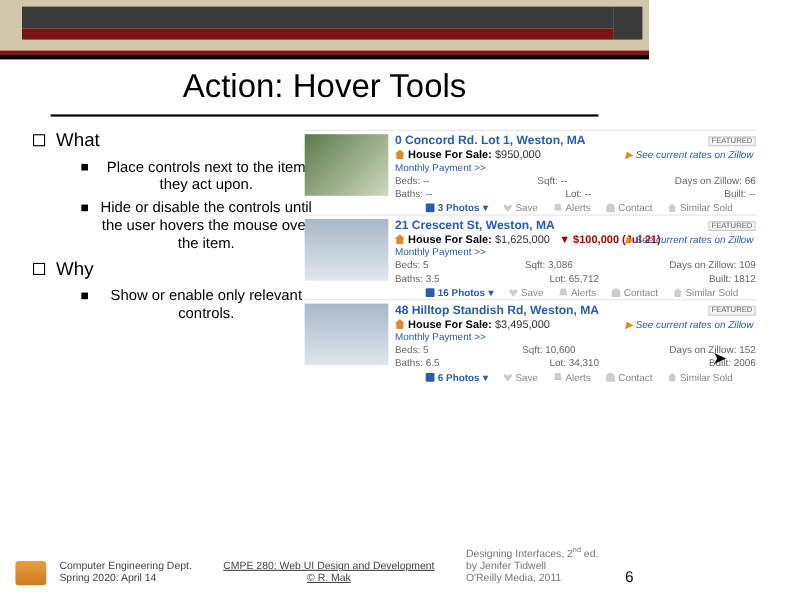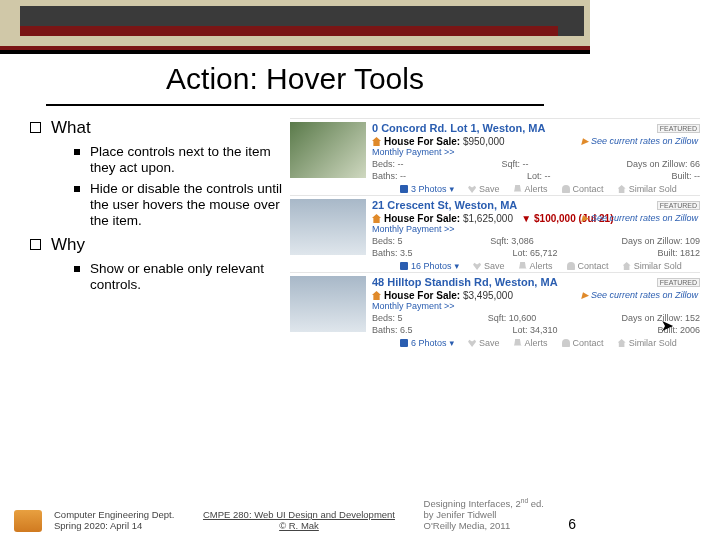--- a/index.html
+++ b/index.html
@@ -59,20 +59,21 @@
     right: 46px;
     height: 2px;
     background: #000;
   }
 
   .body-left {
     position: absolute;
     left: 30px;
     top: 118px;
     width: 255px;
+    text-align: center;
   }
   .section {
     margin-bottom: 6px;
   }
   .section-head {
     display: flex;
     align-items: flex-start;
     gap: 10px;
     font-size: 17px;
     margin-bottom: 6px;
@@ -96,21 +97,21 @@
   .sq-bullet {
     width: 6px; height: 6px;
     background: #000;
     margin-top: 5px;
     flex: 0 0 auto;
   }
 
   
   .listings {
     position: absolute;
-    left: 290px;
+    left: 277px;
     top: 118px;
     width: 410px;
   }
   .listing {
     display: flex;
     gap: 6px;
     border-top: 1px solid #e5e5e5;
     padding: 3px 0 1px 0;
     position: relative;
   }
@@ -178,21 +179,21 @@
     font-weight: bold;
   }
   .listing .toolbar {
     display: flex;
     gap: 14px;
     font-size: 9px;
     color: #888;
     margin-top: 3px;
     align-items: center;
   }
-  .listing .toolbar .photos { color:#2a5db0; font-weight:normal;padding-left:28px; }
+  .listing .toolbar .photos { color:#2a5db0; font-weight:bold;padding-left:28px; }
   .listing .toolbar .ti { display:inline-flex; align-items:center; gap:3px; }
   .tiny-ico { width:8px; height:8px; display:inline-block; }
   .ico-cam { background:#2a5db0; border-radius:1px; }
   .ico-heart { background:#ccc; clip-path: polygon(50% 100%, 0 35%, 15% 10%, 50% 30%, 85% 10%, 100% 35%); }
   .ico-bell { background:#ccc; clip-path: polygon(20% 0,80% 0,90% 70%,100% 80%,0 80%,10% 70%); }
   .ico-person { background:#ccc; border-radius:50% 50% 10% 10%; }
   .ico-home { background:#ccc; clip-path: polygon(50% 0,100% 45%,85% 45%,85% 100%,15% 100%,15% 45%,0 45%); }
 
   .cursor {
     position:absolute;

